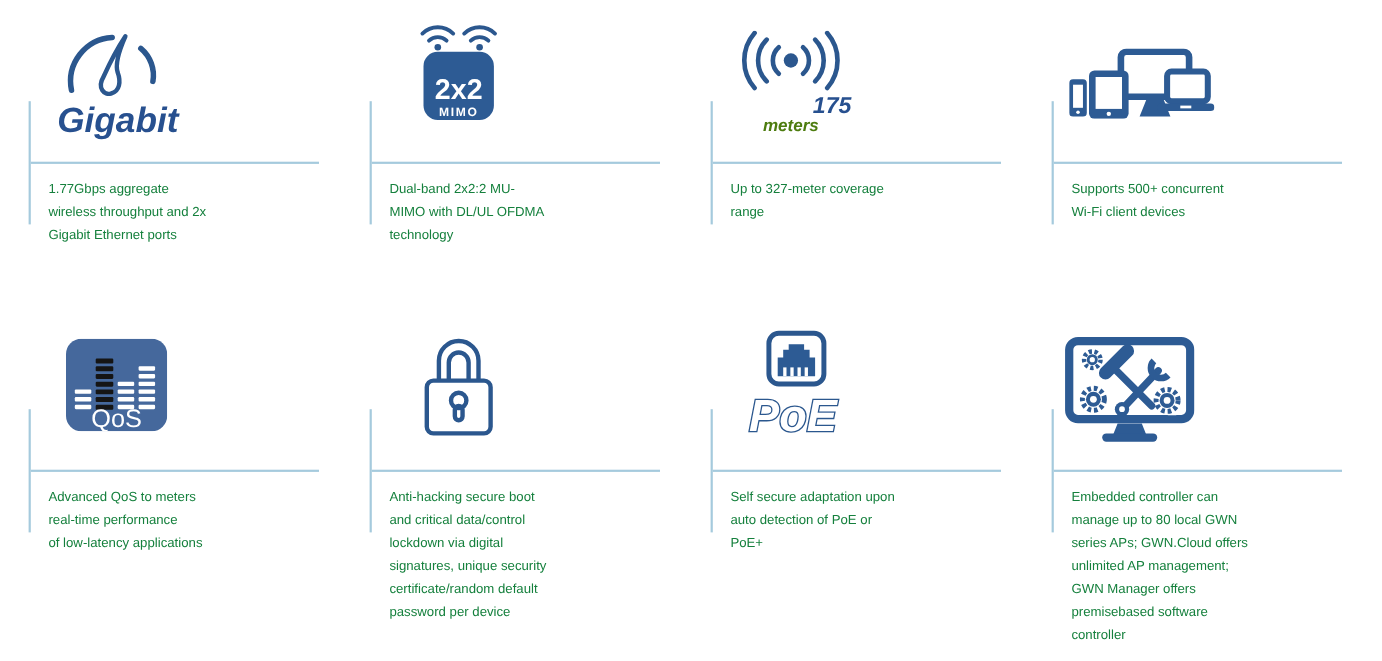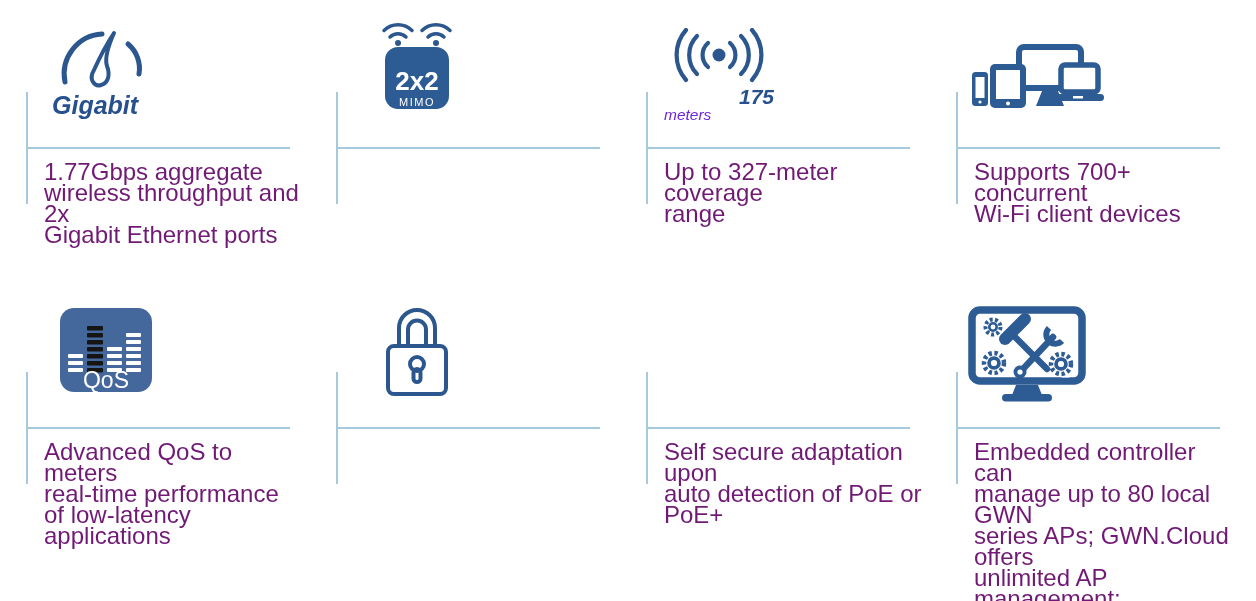--- a/index.html
+++ b/index.html
@@ -5,29 +5,29 @@
   html,body{margin:0;padding:0;}
   body{
     width:1256px;height:601px;background:#ffffff;overflow:hidden;position:relative;
     font-family:"Liberation Sans", sans-serif;
   }
   .card{position:absolute;width:300px;height:281px;}
   .v-line{position:absolute;left:0;top:72px;width:2px;height:112px;background:#a5cadd;}
   .h-line{position:absolute;left:2px;top:127px;width:262px;height:2px;background:#a5cadd;}
   .desc{
     position:absolute;left:18px;top:141px;width:262px;
-    font-size:24px;line-height:21px;color:#701a75;white-space:pre-line;
+    font-size:12px;line-height:21px;color:#15803d;white-space:pre-line;
   }
   .icon-wrap{position:absolute;}
-  .lbl-gigabit{margin-top:1px;text-align:left;font-size:25px;font-weight:bold;font-style:italic;color:#27508f;}
+  .lbl-gigabit{margin-top:1px;text-align:left;font-size:32px;font-weight:bold;font-style:italic;color:#27508f;}
   .lbl-175{text-align:right;font-size:21px;font-weight:bold;font-style:italic;color:#27508f;line-height:21px;}
-  .lbl-meters{font-size:15.5px;font-weight:normal;font-style:italic;color:#6d28d9;line-height:15px;}
+  .lbl-meters{text-align:center;font-size:15.5px;font-weight:bold;font-style:italic;color:#4d7c0f;line-height:15px;}
   .mimo-box{width:64px;height:62px;margin:0 auto;background:#2d5b94;border-radius:13px;color:#ffffff;text-align:center;}
   .mimo-2x2{font-size:26px;font-weight:bold;line-height:30px;padding-top:19px;}
-  .mimo-sub{font-size:11px;font-weight:normal;letter-spacing:1.5px;}
+  .mimo-sub{font-size:11px;font-weight:bold;letter-spacing:1.5px;}
   svg{display:block;}
 </style>
 </head>
 <body>
 
 <div class="card" style="left:26px;top:20px;">
   <div class="icon-wrap" style="left:26px;top:6px;width:100px;">
     <svg viewBox="0 0 100 64" width="100" height="64" fill="none" stroke="#2b578e" stroke-linecap="round" stroke-linejoin="round">
       <path d="M 13 56 A 40 40 0 0 1 50 8" stroke-width="5"></path>
       <path d="M 62 7 C 56 16 47 33 42 44 C 36 54 43 61 49 59 C 57 57 58 48 55 40 C 52 31 58 16 62 7 Z" stroke-width="4"></path>
@@ -52,20 +52,23 @@
       <path d="M 49 16 A 11.5 11.5 0 0 1 65 16"></path>
       <path d="M 43 9.5 A 20 20 0 0 1 71 9.5"></path>
     </svg>
     <div class="mimo-box">
       <div class="mimo-2x2">2x2</div>
       <div class="mimo-sub">MIMO</div>
     </div>
   </div>
   <div class="v-line"></div>
   <div class="h-line"></div>
+  <div class="desc">Dual-band 2x2:2 MU-
+MIMO with DL/UL OFDMA
+technology</div>
 </div>
 
 <div class="card" style="left:646px;top:20px;">
   <div class="icon-wrap" style="left:18px;top:8px;width:110px;">
     <svg viewBox="0 0 110 58" width="110" height="58" fill="none" stroke="#2b578e" stroke-width="4.2" stroke-linecap="round">
       <circle cx="55" cy="27" r="6.5" fill="#2b578e" stroke="none"></circle>
       <path d="M 44 15 A 16 16 0 0 0 44 39"></path>
       <path d="M 33 8 A 27 27 0 0 0 33 46"></path>
       <path d="M 22 2 A 38 38 0 0 0 22 52"></path>
       <path d="M 66 15 A 16 16 0 0 1 66 39"></path>
@@ -96,21 +99,21 @@
       <rect x="24" y="26" width="24" height="29" fill="#ffffff"></rect>
       <circle cx="36" cy="59.5" r="2" fill="#ffffff"></circle>
 
       <rect x="0" y="28" width="16" height="34" rx="3.5" fill="#2d5b94"></rect>
       <rect x="3.5" y="33" width="9" height="21" fill="#ffffff"></rect>
       <circle cx="8" cy="58" r="1.6" fill="#ffffff"></circle>
     </svg>
   </div>
   <div class="v-line"></div>
   <div class="h-line"></div>
-  <div class="desc">Supports 700+ concurrent
+  <div class="desc">Supports 500+ concurrent
 Wi-Fi client devices</div>
 </div>
 
 <div class="card" style="left:26px;top:300px;">
   <div class="icon-wrap" style="left:34px;top:8px;border-radius:32px;">
     <svg viewBox="0 0 92 84" width="92" height="84">
       <rect x="0" y="0" width="92" height="84" rx="14" fill="#45689c"></rect>
 
       <rect x="8" y="46" width="15" height="4" rx="1" fill="#ffffff"></rect>
       <rect x="8" y="53" width="15" height="4" rx="1" fill="#ffffff"></rect>
@@ -150,23 +153,40 @@
     <svg viewBox="0 0 66 98" width="66" height="98" fill="none" stroke="#2b578e" stroke-width="4" stroke-linejoin="round">
       <path d="M 15 46 V 28 A 18 18 0 0 1 51 28 V 46"></path>
       <path d="M 24 46 V 29.5 A 9 9 0 0 1 42 29.5 V 46"></path>
       <rect x="4" y="46" width="58" height="48" rx="6"></rect>
       <circle cx="33" cy="64" r="7"></circle>
       <rect x="29.5" y="69" width="7" height="13" rx="3.5"></rect>
     </svg>
   </div>
   <div class="v-line"></div>
   <div class="h-line"></div>
+  <div class="desc">Anti-hacking secure boot
+and critical data/control
+lockdown via digital
+signatures, unique security
+certificate/random default
+password per device</div>
 </div>
 
 <div class="card" style="left:646px;top:300px;">
+  <div class="icon-wrap" style="left:33px;top:0px;">
+    <svg viewBox="0 0 90 100" width="90" height="100">
+      <rect x="20" y="3" width="50" height="46" rx="9" fill="none" stroke="#2b578e" stroke-width="4.5"></rect>
+      <path d="M 28 42 V 25 H 33 V 18 H 38 V 13 H 52 V 18 H 57 V 25 H 62 V 42 Z" fill="#2d5b94"></path>
+      <rect x="33" y="34" width="3" height="8" fill="#ffffff"></rect>
+      <rect x="39.5" y="34" width="3" height="8" fill="#ffffff"></rect>
+      <rect x="46" y="34" width="3" height="8" fill="#ffffff"></rect>
+      <rect x="52.5" y="34" width="3" height="8" fill="#ffffff"></rect>
+      <text x="2" y="92" font-size="41" font-style="italic" font-weight="bold" fill="#ffffff" stroke="#2b578e" stroke-width="2.4" paint-order="stroke">PoE</text>
+    </svg>
+  </div>
   <div class="v-line"></div>
   <div class="h-line"></div>
   <div class="desc">Self secure adaptation upon
 auto detection of PoE or
 PoE+</div>
 </div>
 
 <div class="card" style="left:956px;top:300px;">
   <div class="icon-wrap" style="left:12px;top:6px;">
     <svg viewBox="0 0 118 96" width="118" height="96">

